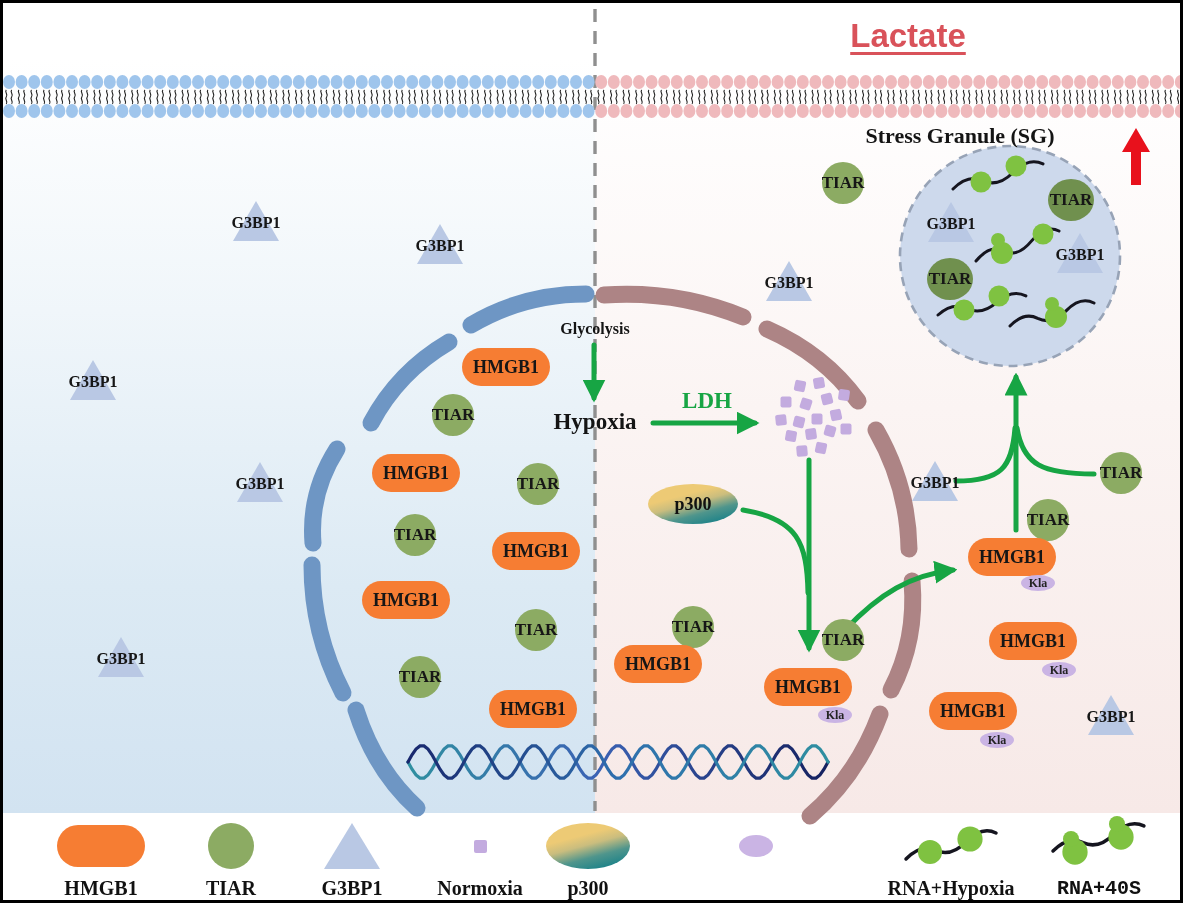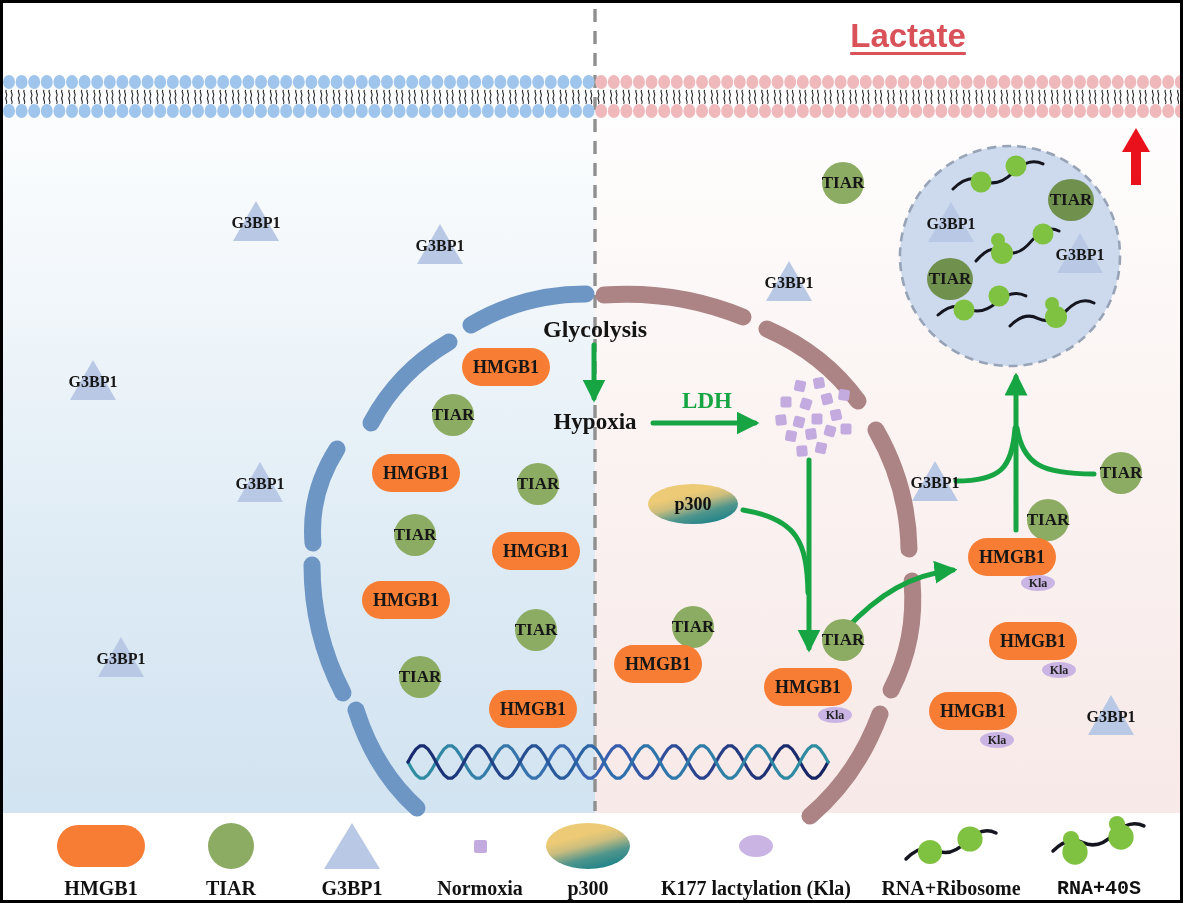--- a/index.html
+++ b/index.html
@@ -8,21 +8,21 @@
 #bg-left{left:0;width:592px;background:linear-gradient(180deg,#ffffff 7%,#f0f6fa 38%,#dceaf4 72%,#d2e3f1 100%);}
 #bg-right{left:592px;width:588px;background:linear-gradient(180deg,#ffffff 8%,#fbf4f3 50%,#f7e9e7 100%);}
 svg#base{position:absolute;left:0;top:0;}
 #mols,#texts{position:absolute;left:0;top:0;width:1183px;height:903px;pointer-events:none;}
 .ctr{position:absolute;transform:translate(-50%,-50%);white-space:nowrap;}
 .title{font-family:"Liberation Sans","DejaVu Sans",sans-serif;font-weight:bold;font-size:33px;text-decoration:underline;text-decoration-thickness:3px;text-underline-offset:5px;}
 #title-normoxia{left:292px;top:29px;color:#1a66b0;}
 #title-hypoxia{left:905px;top:33px;color:#d9525a;}
 .blkserif{font-weight:bold;color:#141414;}
 #sg-title{left:957px;top:133px;font-size:22px;}
-#glyc{left:592px;top:326px;font-size:24px;text-align:center;}
+#glyc{left:592px;top:326px;font-size:16px;text-align:center;}
 #pyr{left:592px;top:419px;font-size:23px;}
 #ldh{left:704px;top:398px;font-size:23px;color:#17a544;font-weight:bold;}
 .pill{position:absolute;width:88px;height:38px;border-radius:19px;display:flex;align-items:center;justify-content:center;font-weight:bold;font-size:18px;color:#161616;}
 .circ{position:absolute;border-radius:50%;display:flex;align-items:center;justify-content:center;font-weight:bold;font-size:17px;color:#161616;}
 .tri{position:absolute;}
 .tri .shape{position:absolute;left:0;top:0;width:100%;height:100%;clip-path:polygon(50% 0,100% 100%,0 100%);}
 .tri .lbl{position:absolute;left:50%;top:54%;transform:translate(-50%,-50%);font-weight:bold;font-size:16px;color:#161616;white-space:nowrap;}
 .klael{position:absolute;border-radius:50%;display:flex;align-items:center;justify-content:center;font-weight:bold;font-size:12px;color:#242424;}
 .p300{position:absolute;border-radius:50%;display:flex;align-items:center;justify-content:center;font-weight:bold;font-size:18px;color:#111;}
 .lact{position:absolute;}
@@ -577,23 +577,23 @@
       <div class="leg-lbl" style="left: 228px; top: 874px;">TIAR</div>
       <div class="tri" style="left: 321px; top: 820px; width: 56px; height: 46px;">
         <div class="shape" style="background: rgb(185, 200, 228);"></div>
       </div>
       <div class="leg-lbl" style="left: 349px; top: 874px;">G3BP1</div>
       <div class="lact" style="left: 470.5px; top: 836.5px; width: 13px; height: 13px; background: rgb(195, 171, 223); border-radius: 2px;"></div>
       <div class="leg-lbl" style="left: 477px; top: 874px;">Normoxia</div>
       <div class="p300" style="left: 543px; top: 820px; width: 84px; height: 46px; background: linear-gradient(165deg, rgb(237, 202, 117) 32%, rgb(202, 189, 126) 48%, rgb(79, 149, 140) 68%, rgb(31, 131, 137) 88%);"></div>
       <div class="leg-lbl" style="left: 585px; top: 874px;">p300</div>
       <div class="klael" style="left: 736px; top: 832px; width: 34px; height: 22px; background: rgb(202, 180, 228);"></div>
-      <div class="leg-lbl" style="left: 753px; top: 874px;">K177 lactylation (Kla)</div>
-      <div class="leg-lbl" style="left: 948px; top: 874px;">RNA+Ribosome</div>
+      <div class="leg-lbl" style="left: 948px; top: 874px;">RNA+Hypoxia</div>
       <div class="leg-lbl" style="left: 1096px; top: 874px; font-family: Liberation Mono, monospace;">RNA+40S</div>
     </div>
  <div id="texts">
    <div class="ctr title" id="title-hypoxia">Lactate</div>
+   <div class="ctr blkserif" id="sg-title">Stress Granule (SG)</div>
    <div class="ctr blkserif" id="glyc">Glycolysis</div>
    <div class="ctr blkserif" id="pyr">Hypoxia</div>
    <div class="ctr" id="ldh">LDH</div>
  </div>
 </div>
 
 </body></html>

